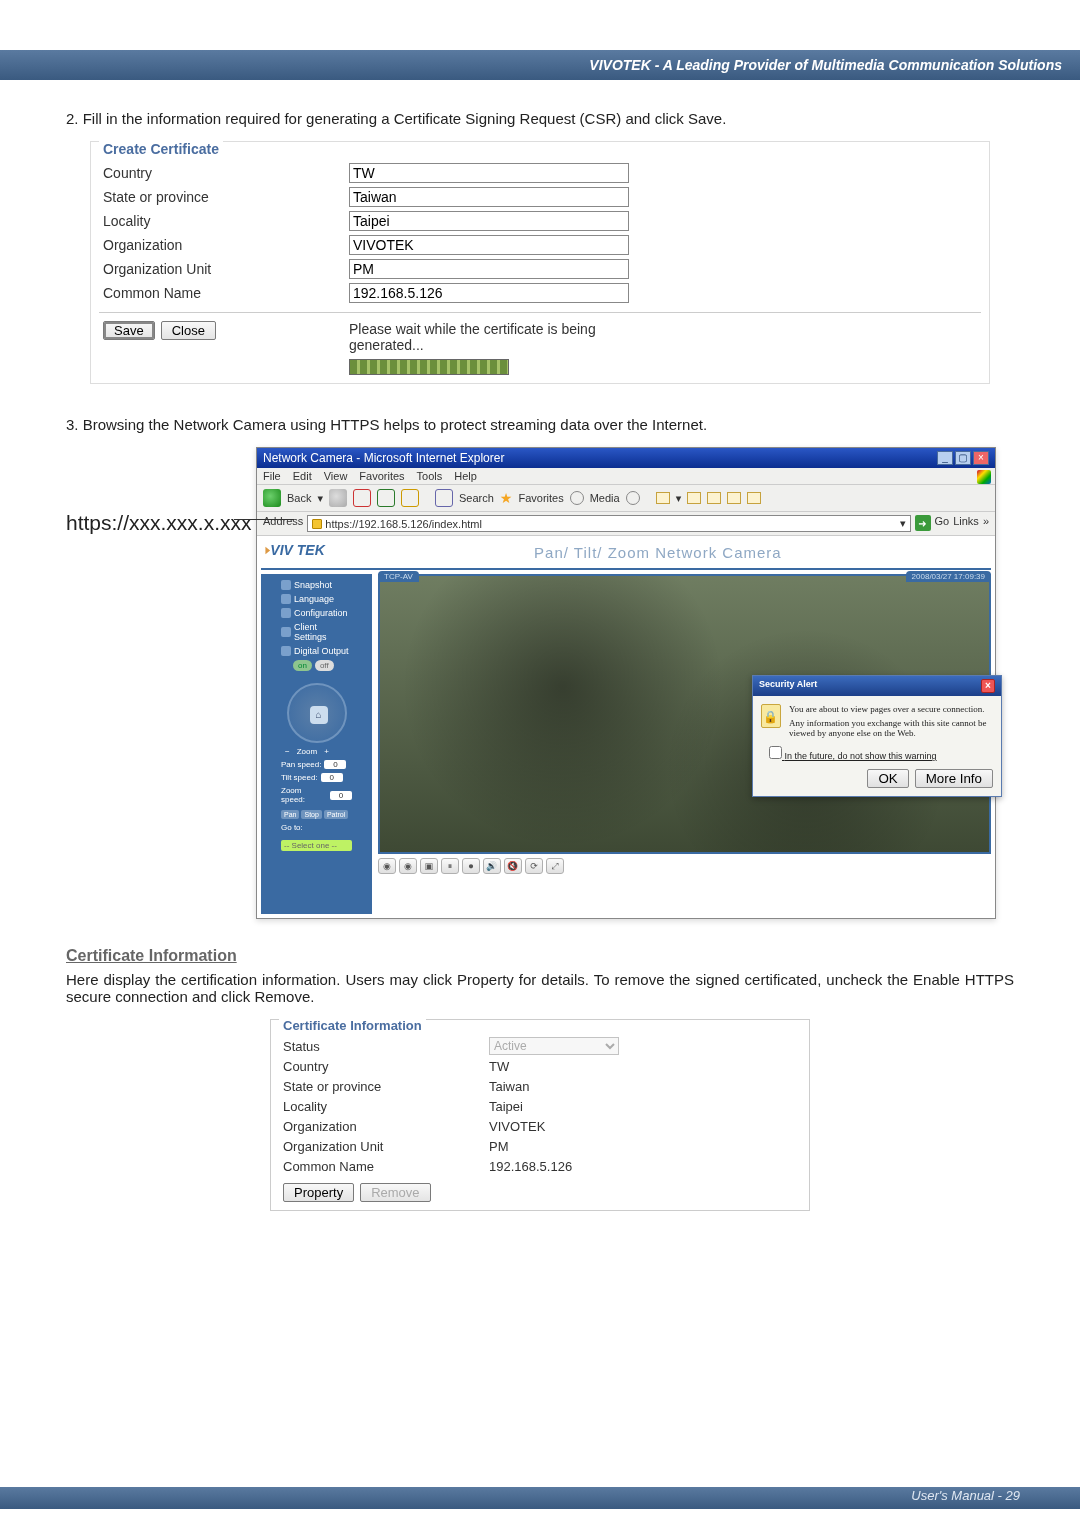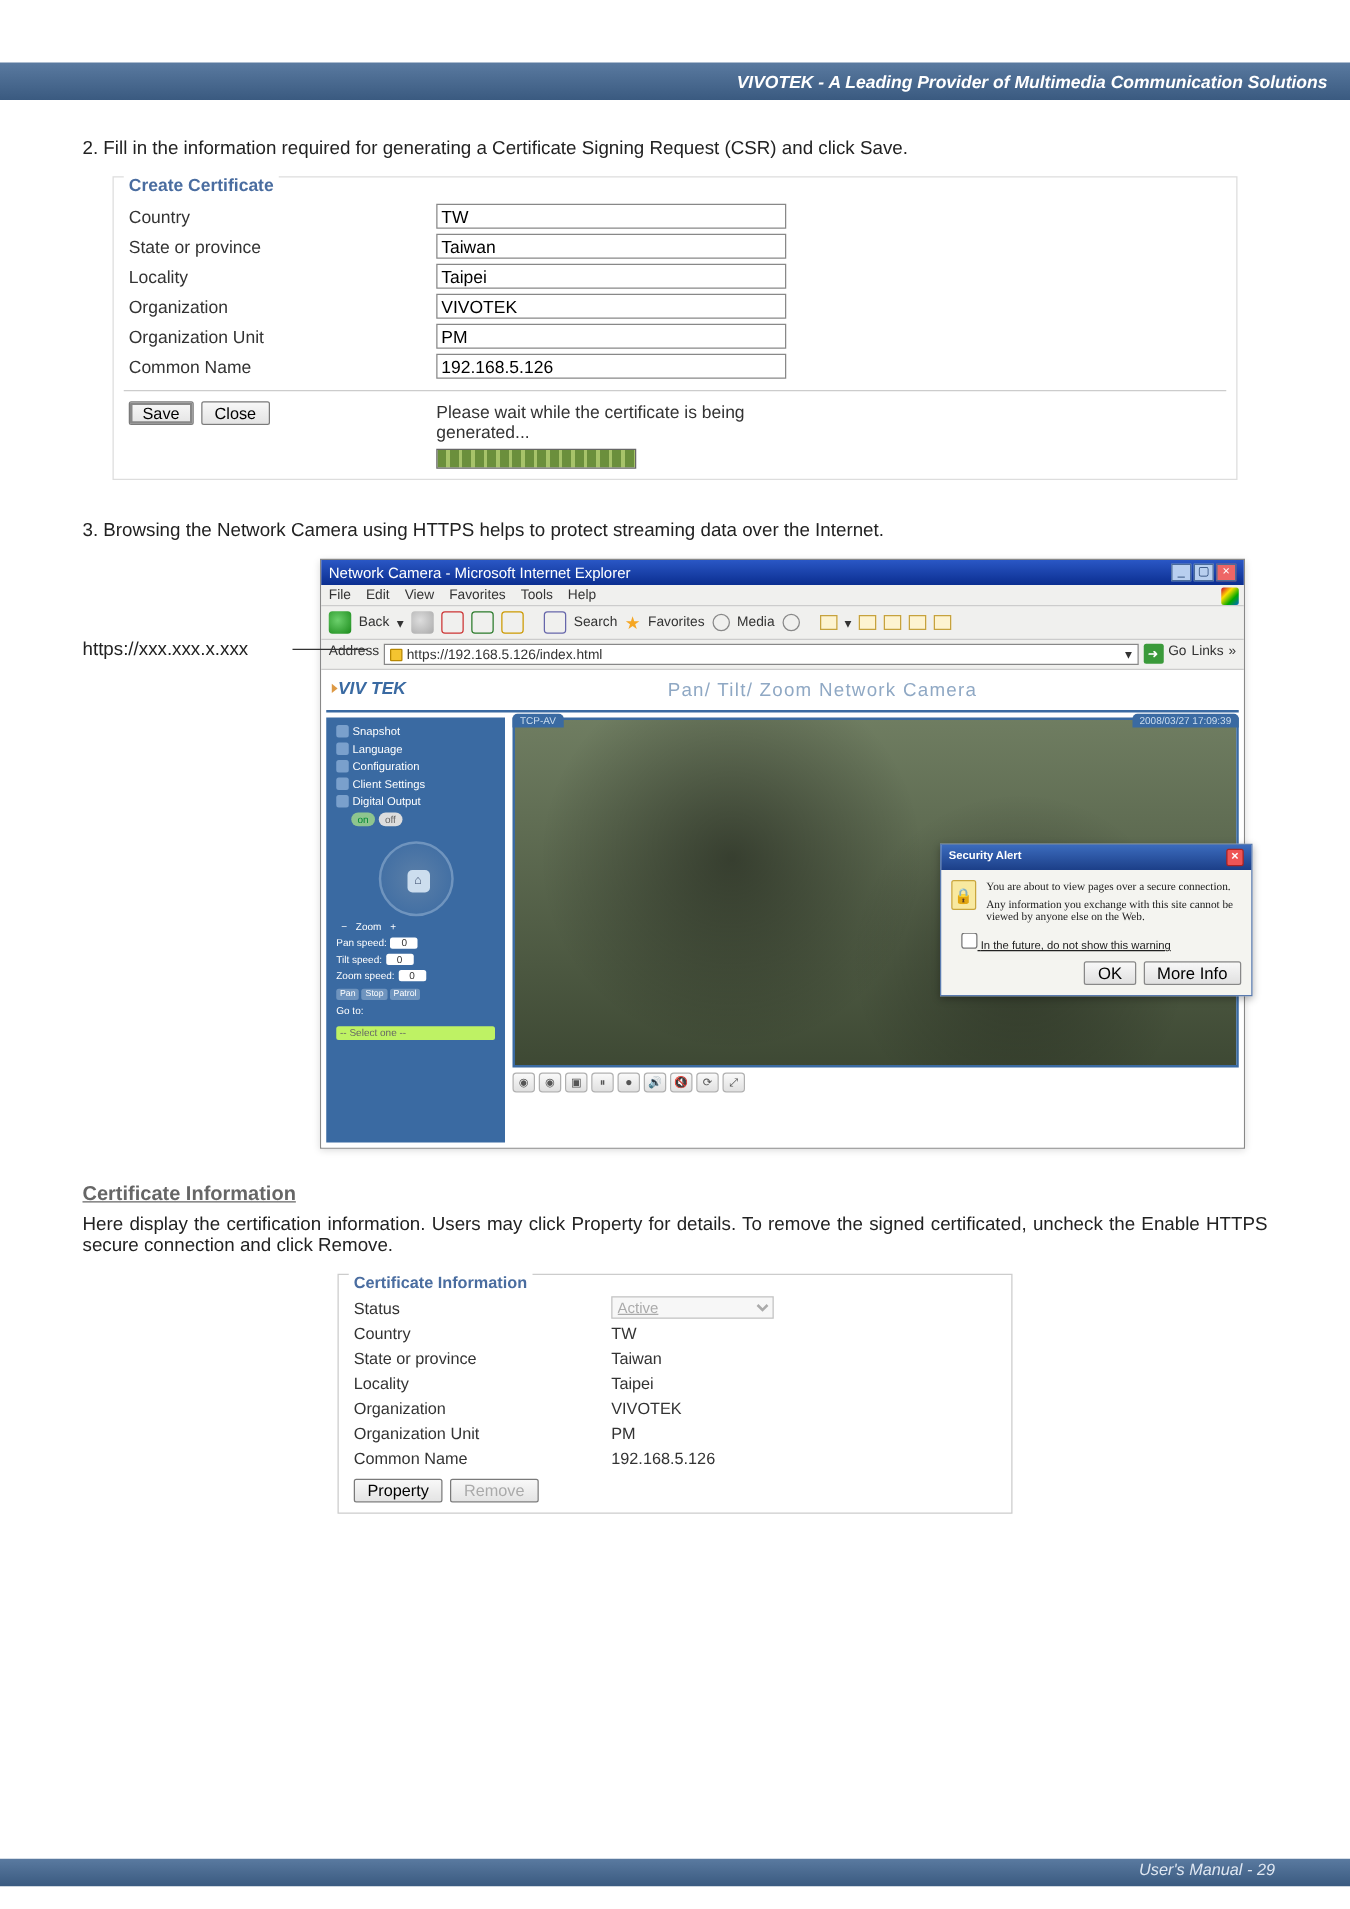--- a/index.html
+++ b/index.html
@@ -100,21 +100,21 @@
     border: 1px solid #666;
     background: repeating-linear-gradient(90deg,#6b8f3c 0,#6b8f3c 7px,#a7c36a 7px,#a7c36a 10px);
   }
 
   
   .shot2-wrap { position: relative; margin-top: 12px; margin-bottom: 12px; }
   .shot2-label {
     position: absolute;
     top: 64px;
     left: 0;
-    font-size: 15px;
+    font-size: 21px;
     color: #222;
     text-align: right;
   }
   .shot2-line {
     position: absolute;
     top: 72px; left: 168px;
     width: 60px; height: 1px; background: #333;
   }
   .shot2 {
     margin-left: 190px;
@@ -210,25 +210,25 @@
     color: #3a6aa2;
     font-weight: bold;
     font-style: italic;
     font-size: 14px;
     padding-left: 4px;
   }
   .vivo-logo .arrow { color: #d94; font-style: normal; }
   .cam-title { flex:1; text-align:center; color:#8fa8c4; font-size:15px; letter-spacing:1px; }
   .cam-body { display:flex; gap:6px; }
   .cam-side {
-    width: 143px;
+    width: 111px;
     background: #3a6aa2;
     color: #fff;
     font-size: 9px;
-    padding: 6px 8px;
+    padding: 6px 20px;
     display: flex;
     flex-direction: column;
     gap: 4px;
     min-height: 340px;
   }
   .side-item { display:flex; align-items:center; gap:3px; }
   .side-item .sic { width:10px;height:10px;background:#7aa0cc;border-radius:2px; }
   .do-btns { display:flex; gap:3px; margin-left:12px; }
   .do-btn { font-size:8px; padding:1px 5px; background:#8ec58e; color:#083; border-radius:6px; }
   .do-btn.off { background:#ddd; color:#666; }
@@ -287,21 +287,21 @@
     background:#fff;
     padding:0 8px 8px 8px;
     font-size:13px;
     color:#333;
   }
   .fieldset-legend3 { color:#4a6da0; font-weight:bold; font-size:13px; position:relative; top:-2px; background:#fff; padding:0 4px; }
   .ci-row { display:flex; height:18px; align-items:center; margin-top:2px; }
   .ci-row .lbl { width:210px; padding-left:4px; }
   .ci-row .val { color:#333; }
   .ci-row select {
-    width:130px; height:18px; font-size:12px; color:#888; border:1px solid #aaa; background:#f4f4f4;text-decoration:underline;
+    width:130px; height:18px; font-size:12px; color:#888; border:1px solid #aaa; background:#f4f4f4;
   }
   .shot3 .btns { margin-top:8px; display:flex; gap:6px; padding-left:4px; }
   .win-btn.dis { color:#aaa; }
 
   .footer {
     position:absolute;
     bottom:24px;
     right:60px;
     font-size:13px;
     font-style:italic;

